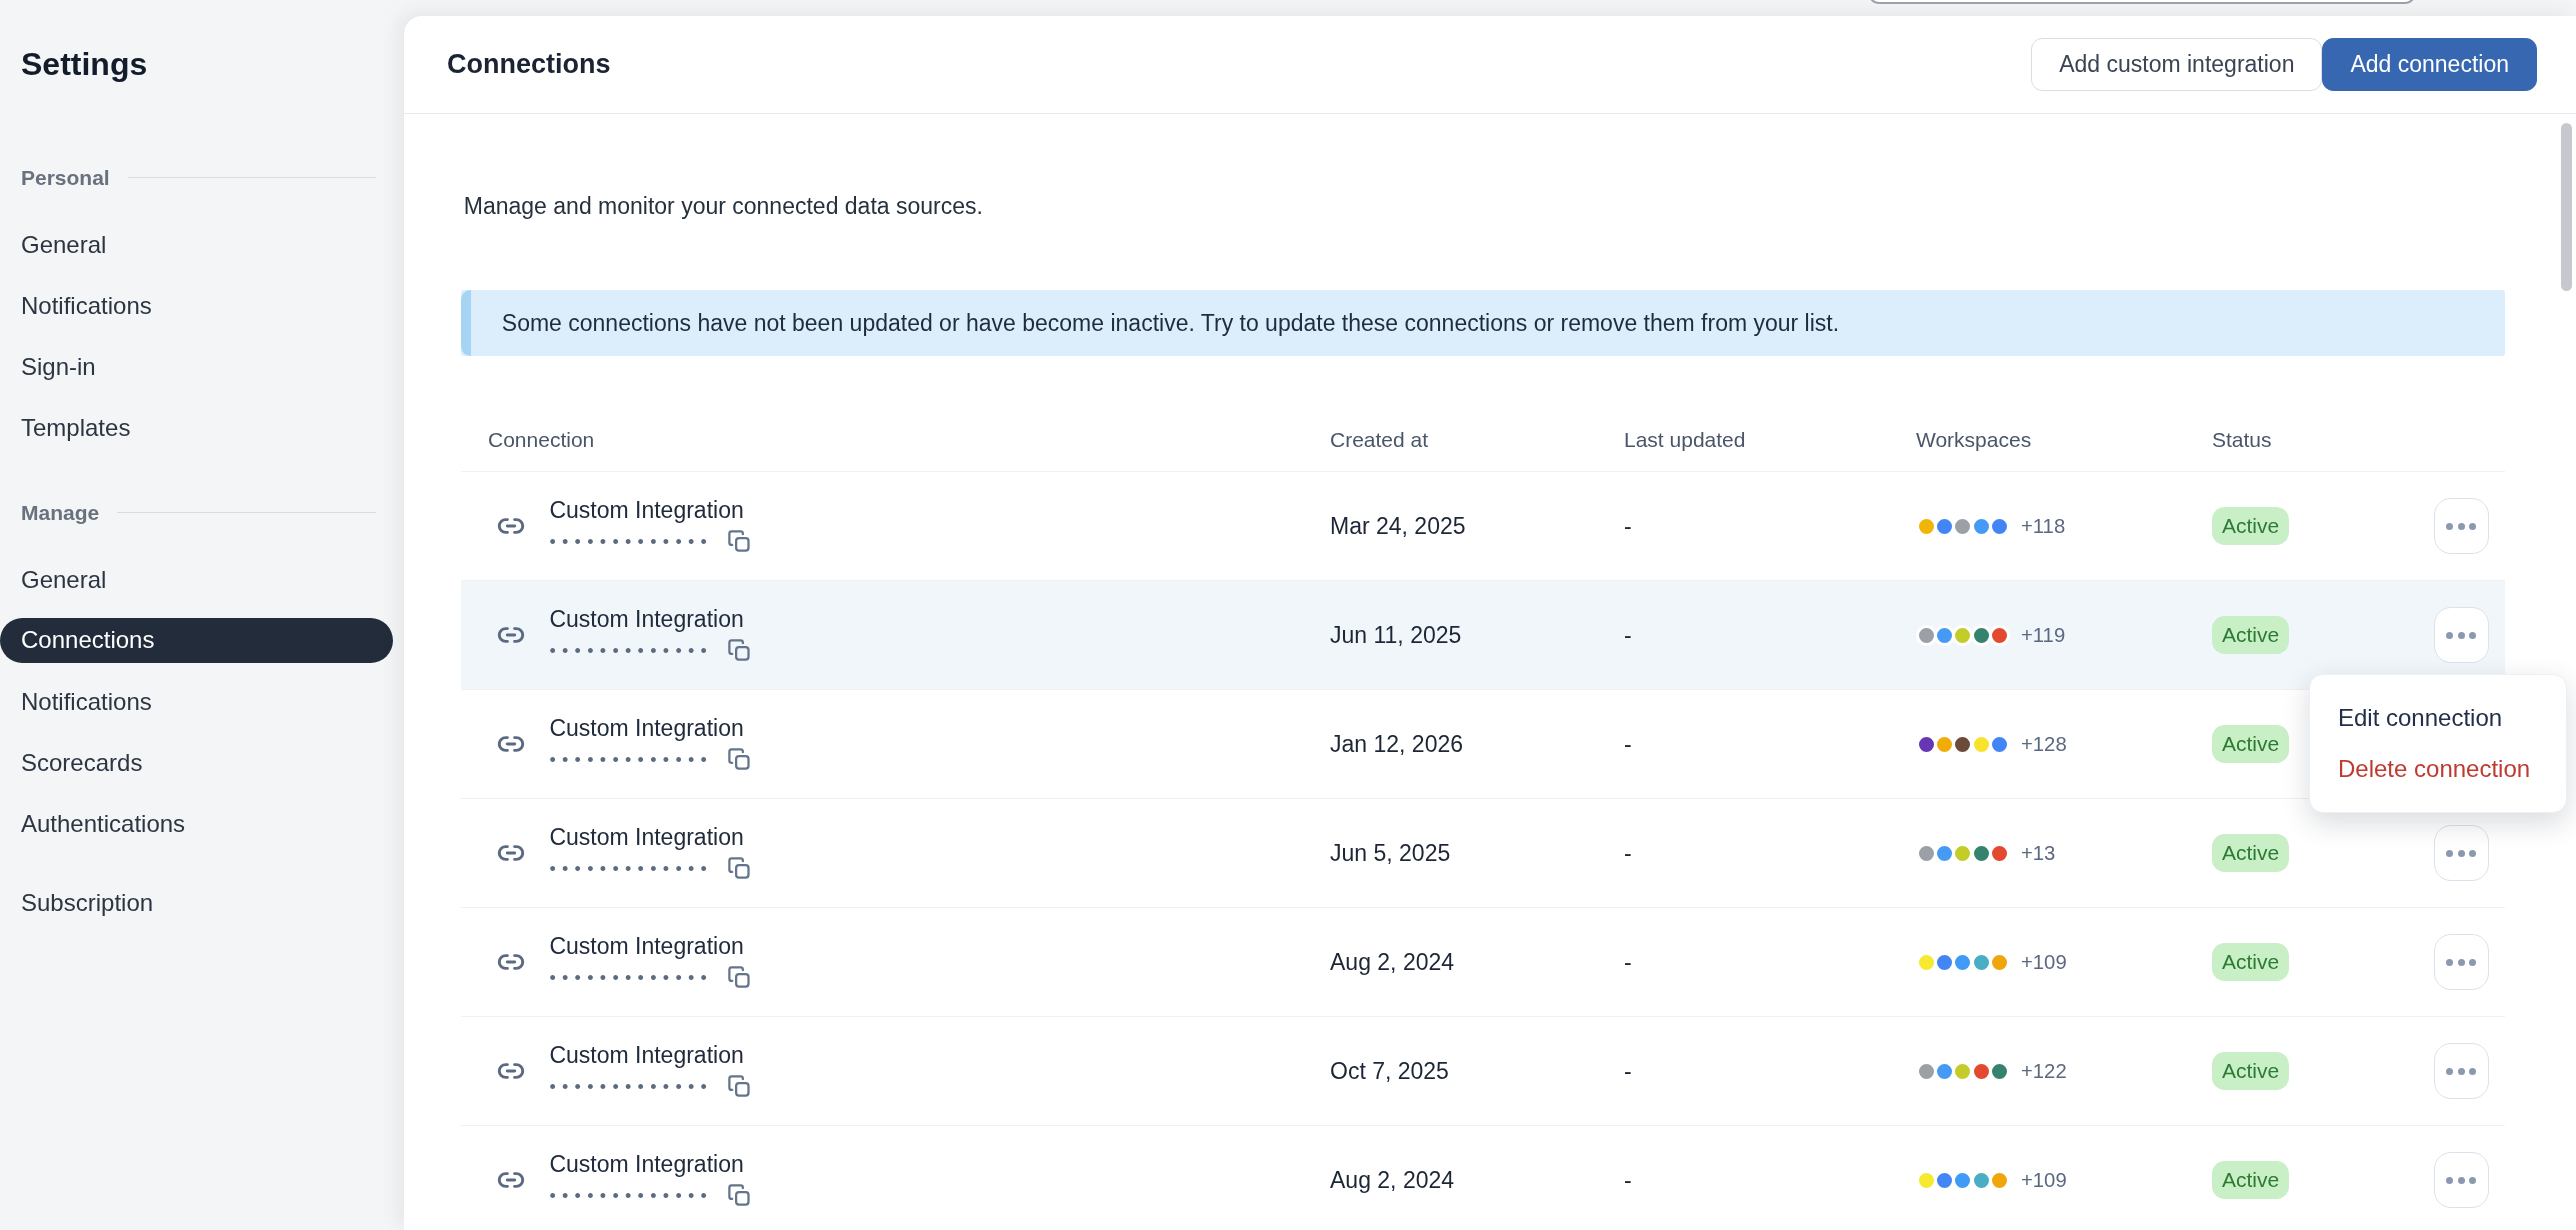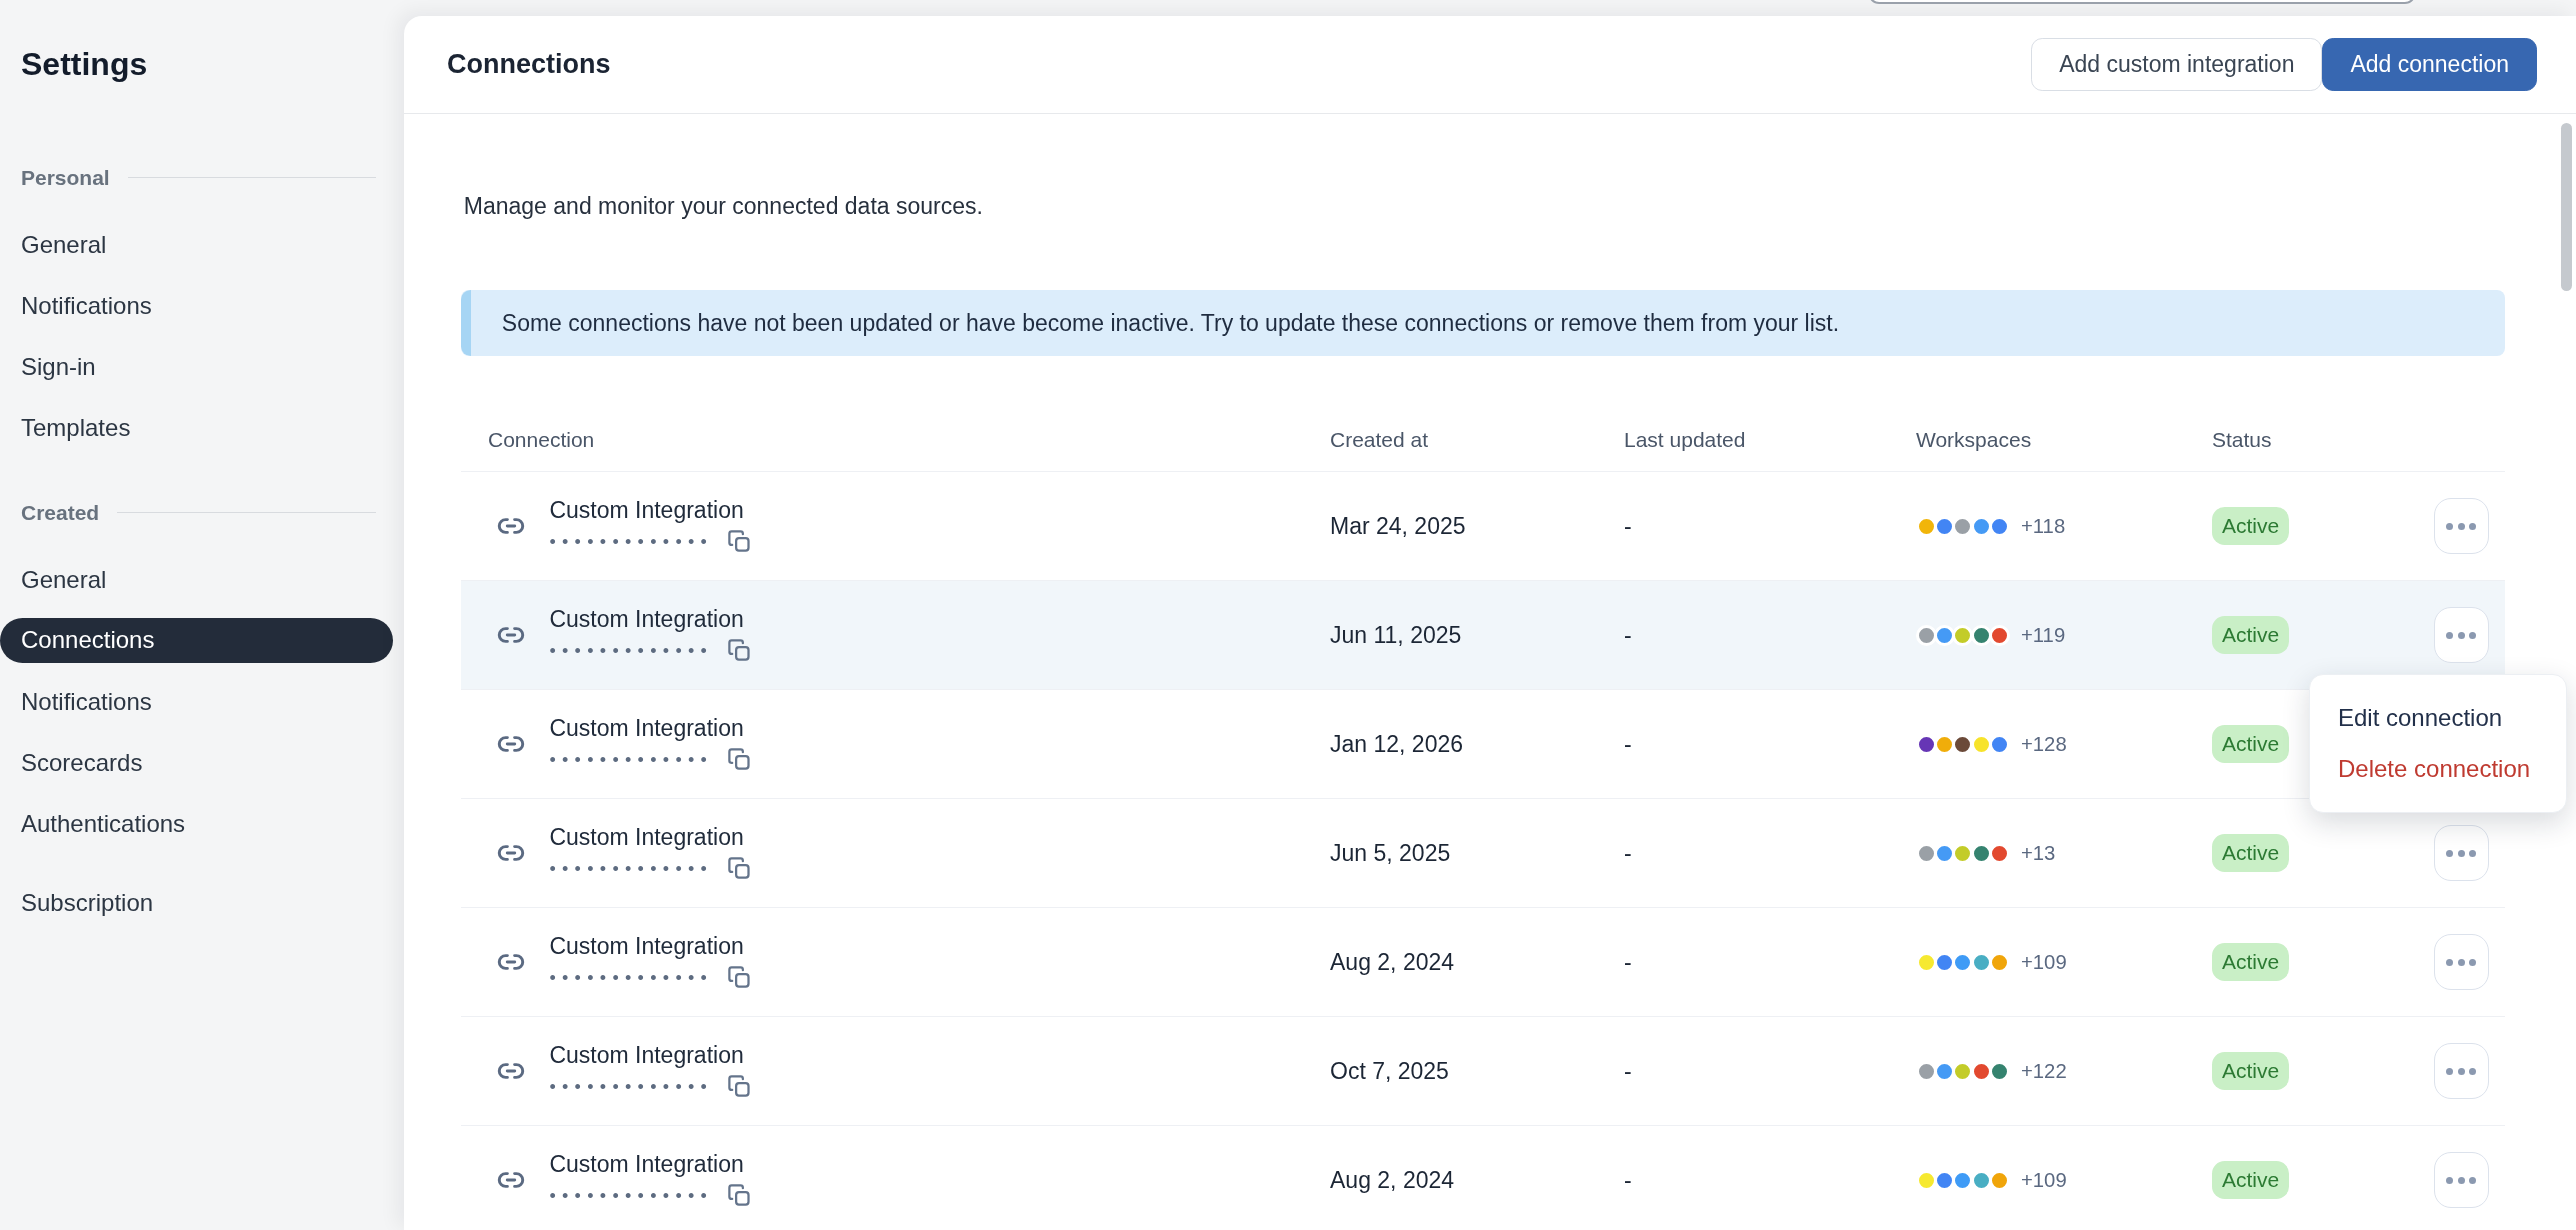--- a/index.html
+++ b/index.html
@@ -40,21 +40,21 @@
   .card-title{font-size:27px; font-weight:600; color:#1b2433;}
   .header-actions{margin-left:auto; display:flex; align-items:center;}
   .btn{height:53px; padding:0 27px; border-radius:11.2px; font-size:23px; font-weight:500;
     display:flex; align-items:center; cursor:pointer; font-family:inherit;}
   .btn.secondary{background:#fff; border:1.4px solid #d9dee5; color:#3a4553;}
   .btn.primary{background:var(--accent-blue); border:1.4px solid var(--accent-blue); color:#fff;}
 
   .card-body{padding:0 71px 0 57px;}
   .description{margin:78px 0 0 2.8px; font-size:23px; line-height:28px; color:#27303d;}
 
-  .banner{margin-top:70px; background:var(--banner-bg); border-radius:8px;
+  .banner{margin-top:70px; background:var(--banner-bg); border-radius:3px;
     display:flex; overflow:hidden; min-height:66px;}
   .banner-stripe{width:9.8px; background:var(--banner-stripe); border-radius:9.8px 0 0 9.8px; flex:none;}
   .banner-text{padding:19px 28px 19px 31px; font-size:23px; line-height:28px; color:#1f2c40;}
 
   
   .table{margin-top:52px;}
   .thead,.trow{display:grid; grid-template-columns:869px 294px 292px 296px 205px 1fr;
     align-items:center;}
   .thead{height:63px;}
   .th{font-size:21px; font-weight:500; color:#4a5668;}
@@ -107,21 +107,21 @@
     <div class="nav-list">
             <div class="nav-item">General</div>
             <div class="nav-item">Notifications</div>
             <div class="nav-item">Sign-in</div>
             <div class="nav-item">Templates</div>
           </div>
   </div>
 
   <div class="nav-section">
     <div class="section-head">
-      <span class="section-label">Created</span>
+      <span class="section-label">Manage</span>
       <span class="section-rule"></span>
     </div>
     <div class="nav-list">
             <div class="nav-item">General</div>
             <div class="nav-item active">Connections</div>
             <div class="nav-item">Notifications</div>
             <div class="nav-item">Scorecards</div>
             <div class="nav-item">Authentications</div>
             <div class="nav-item">Subscription</div>
           </div>

